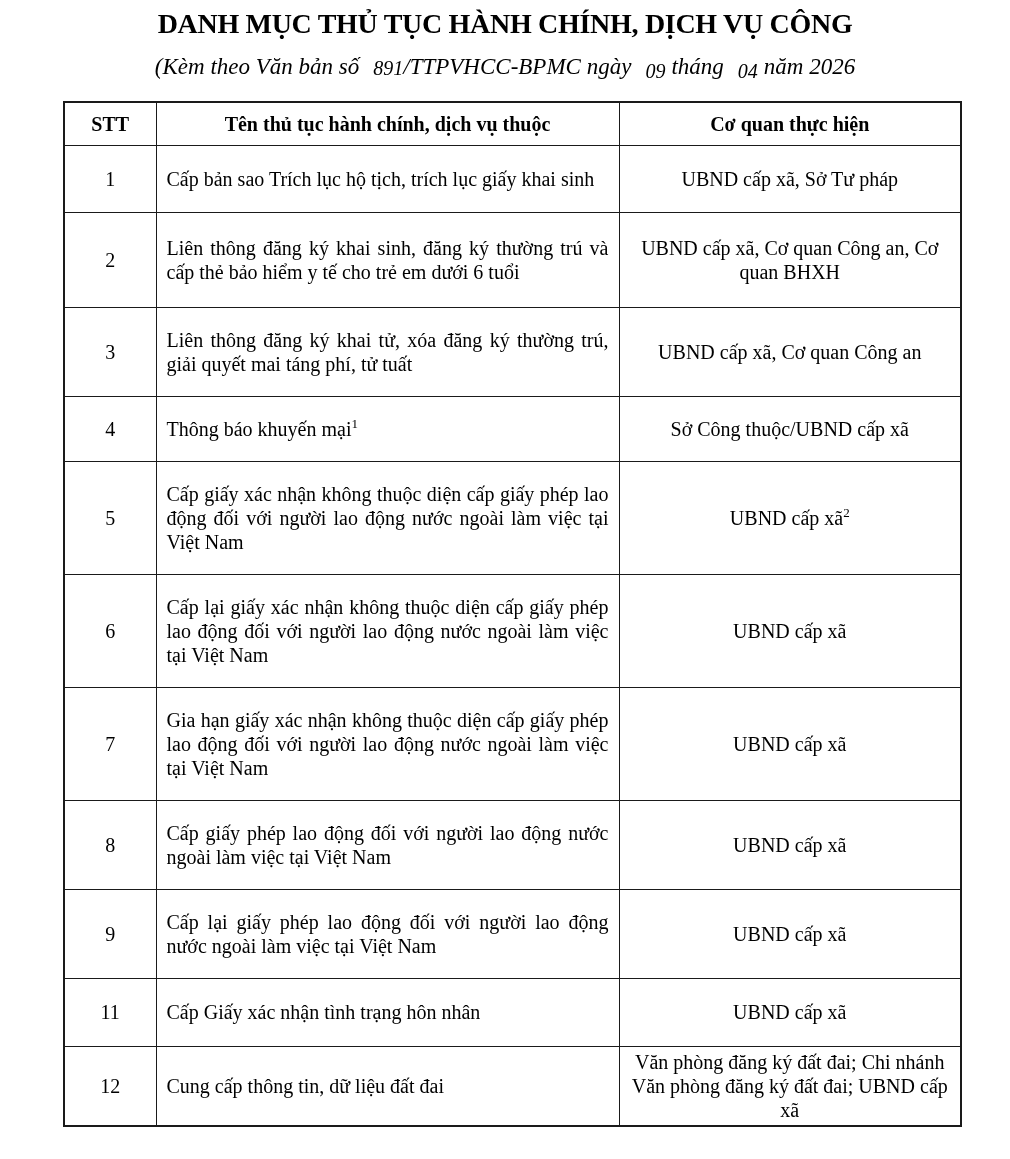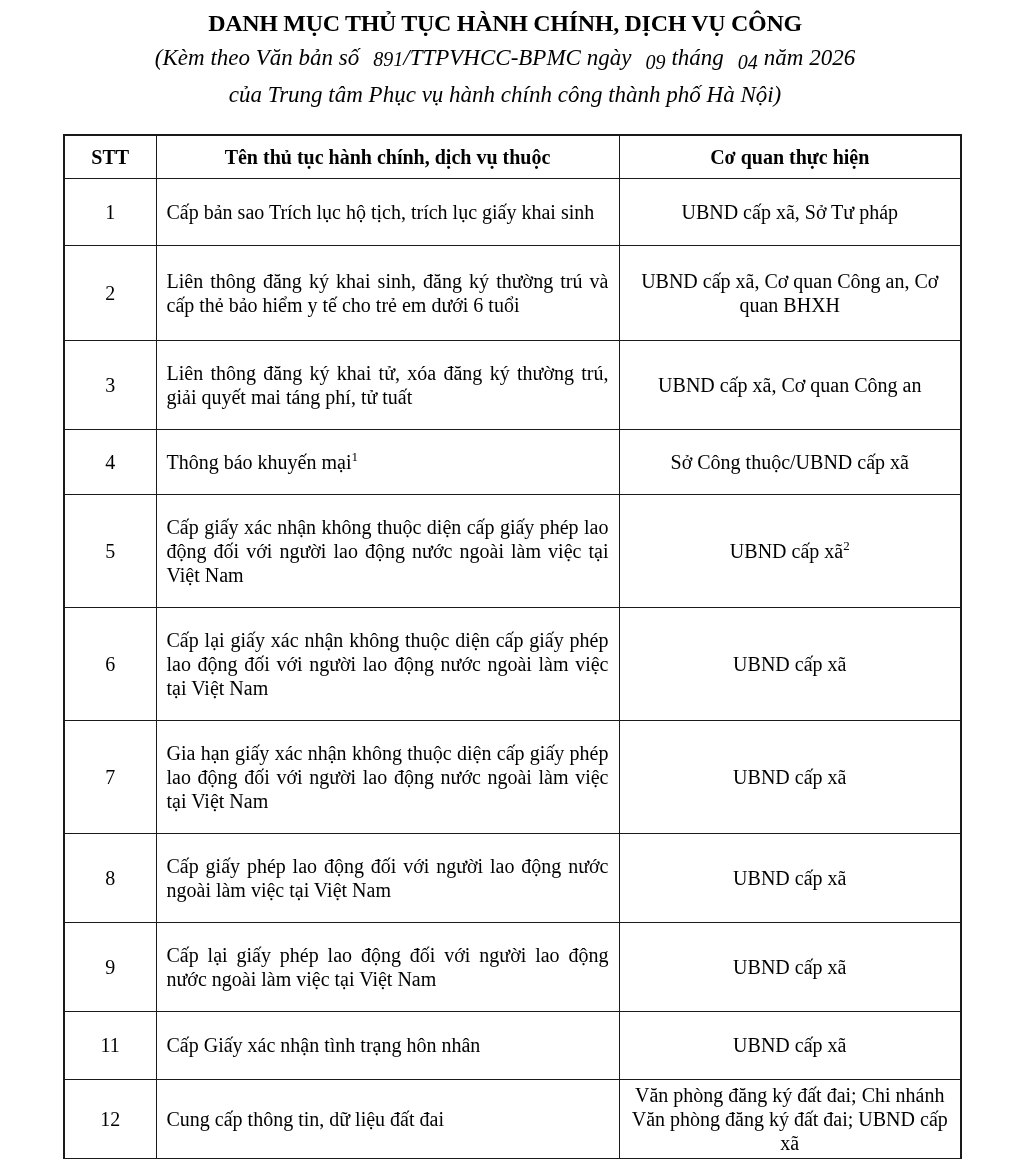--- a/index.html
+++ b/index.html
@@ -14,29 +14,29 @@
     font-family:"Liberation Serif","DejaVu Serif",serif;
     color:var(--color-text);
     overflow:hidden;
   }
   .page{width:1010px;height:1159px;padding-top:8px;}
 
   
   .heading{text-align:center;}
   .title-line{
     font-weight:bold;
-    font-size:24px;
+    font-size:28px;
     line-height:31px;
     letter-spacing:-0.3px;
   }
   .subtitle-line{
     font-style:italic;
     font-size:23px;
-    line-height:35px;
-    margin-top:1px;
+    line-height:24px;
+    margin-top:16px;
   }
   .subtitle-line:first-of-type{margin-top:6px;}
   .fill{
     position:relative;
     font-size:20px;
     margin-left:14px;
   }
   .num-a{top:1px;margin-right:0;}
   .num-b{top:4px;margin-right:6px;}
 
@@ -79,21 +79,20 @@
   tbody tr:nth-child(12){height:109px;}
 </style>
 </head>
 <body>
 
 <div class="page">
 
   <div class="heading">
     <div class="title-line">DANH MỤC THỦ TỤC HÀNH CHÍNH, DỊCH VỤ CÔNG</div>
     <div class="subtitle-line"><span>(Kèm theo Văn bản số</span><span class="fill num-a">891</span><span>/TTPVHCC-BPMC ngày</span><span class="fill num-b">09</span><span>tháng</span><span class="fill num-b">04</span><span>năm 2026</span></div>
-    <div class="subtitle-line">của Trung tâm Phục vụ hành chính công thành phố Hà Nội)</div>
   </div>
 
   <table>
     <colgroup>
       <col class="c-stt">
       <col class="c-name">
       <col class="c-agency">
     </colgroup>
     <thead>
       <tr>

